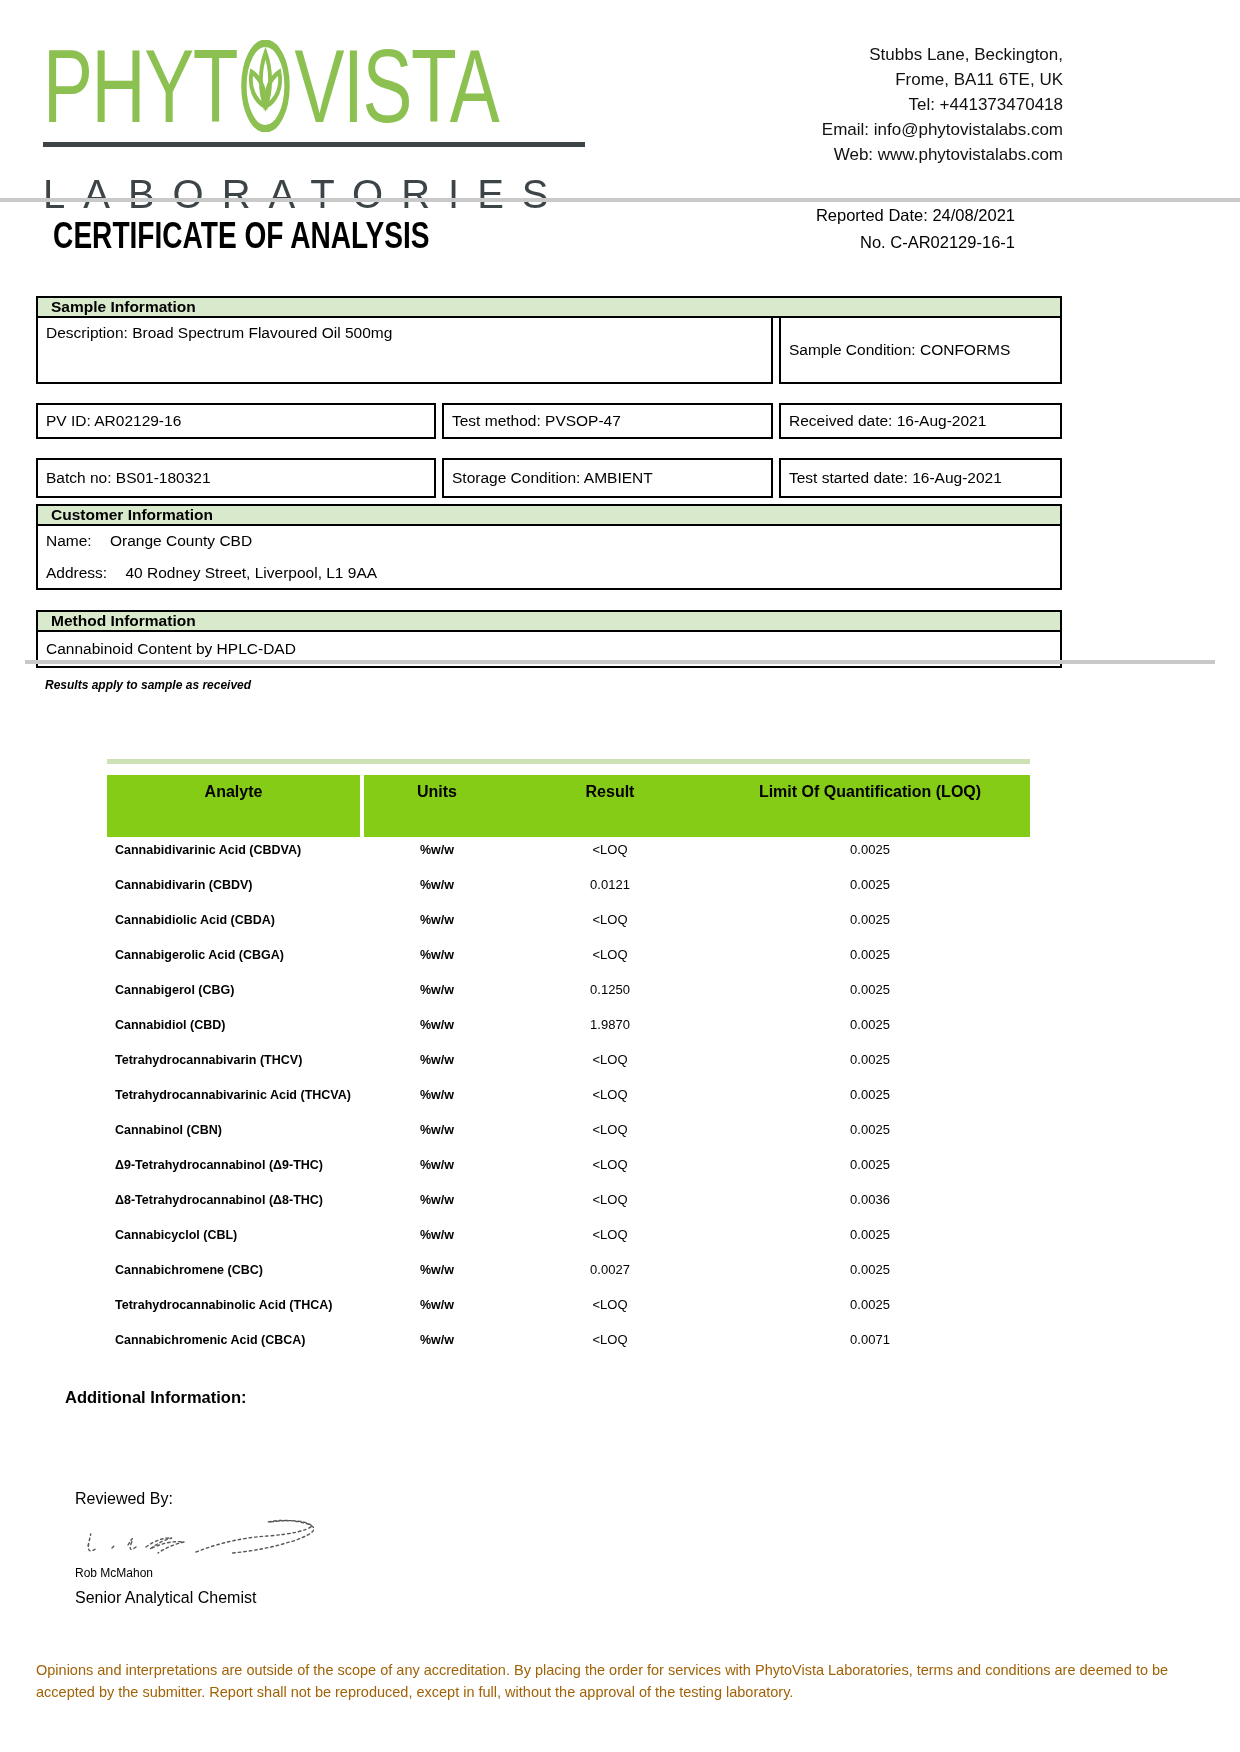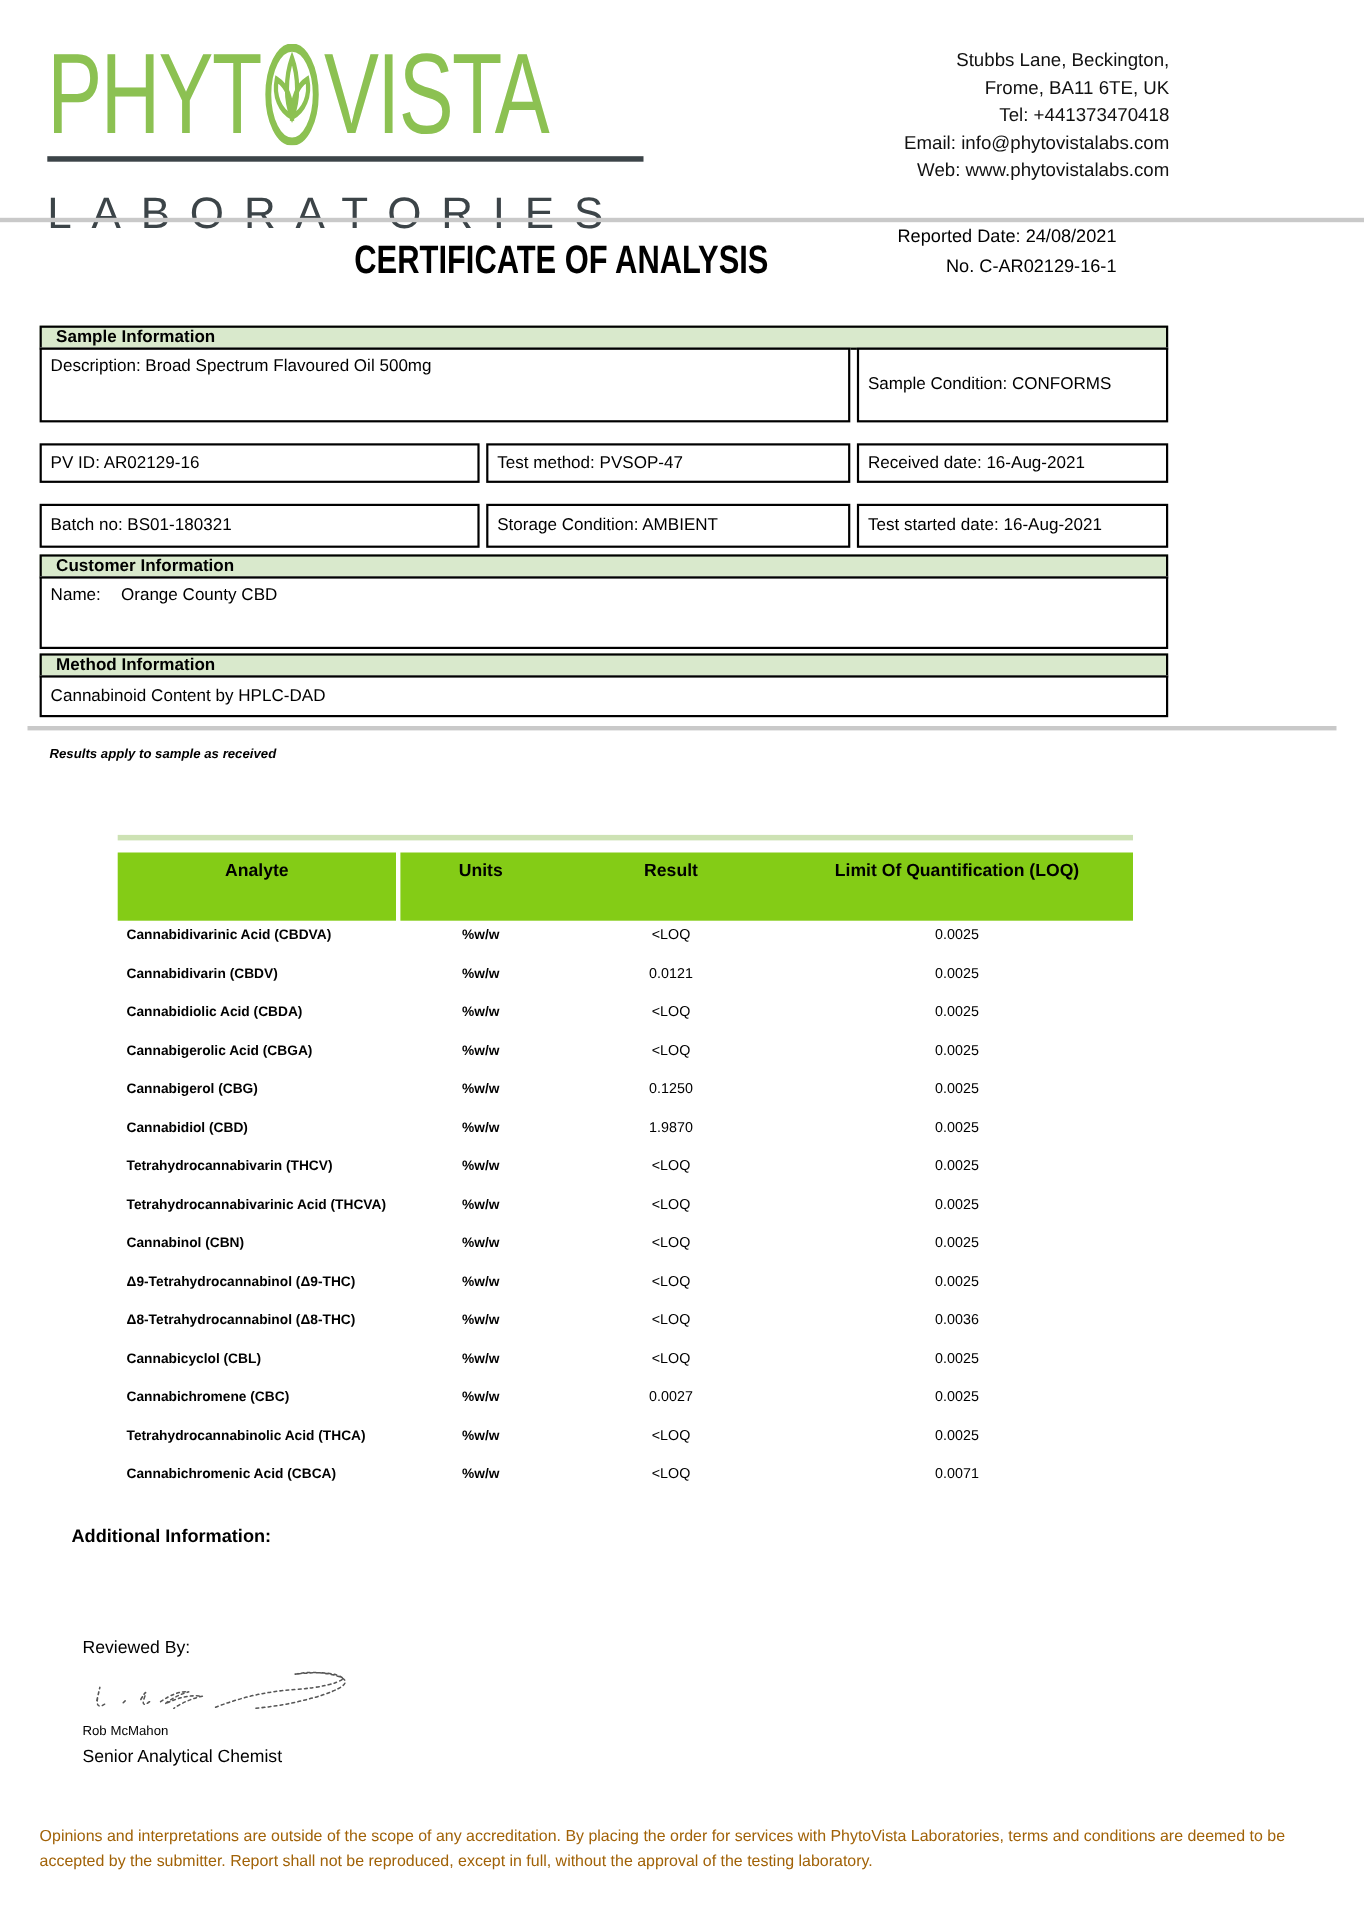--- a/index.html
+++ b/index.html
@@ -13,42 +13,42 @@
   .brand-word { font-size:104px; line-height:96px; font-weight:400; color:#8cc152; letter-spacing:-2px; }
   .brand-leaf { width:72px; height:92px; margin:0 4px; flex:0 0 auto; }
   .logo-rule { width:542px; height:5px; background:#3c4448; margin-top:8px; }
   .logo-sub { margin-top:25px; font-size:40px; color:#3c4448; letter-spacing:18px; white-space:nowrap; }
 
   .contact-block { position:absolute; top:42px; right:177px; text-align:right; font-size:17px; line-height:25px; color:#111; }
 
   .rule-gray-1 { position:absolute; left:0; top:198px; width:1240px; height:4px; background:#c9c9c9; }
   .rule-gray-2 { position:absolute; left:25px; top:660px; width:1190px; height:4px; background:#c9c9c9; }
 
-  .doc-title-wrap { position:absolute; left:0; top:215px; width:1020px; text-align:center; }
+  .doc-title-wrap { position:absolute; left:0; top:215px; width:1020px; }
   .doc-title { display:inline-block; font-size:36px; font-weight:bold; letter-spacing:0px; transform:scaleX(0.78); transform-origin:center; white-space:nowrap; }
 
   .report-block { position:absolute; left:795px; top:202px; width:220px; text-align:right; font-size:16.5px; line-height:27px; }
 
   
   .info-section { position:absolute; left:36px; top:296px; width:1026px; font-size:15.5px; }
   .band { height:22px; background:#d9e9cc; border:2px solid #000; font-weight:bold; padding-left:13px; line-height:18px; font-size:15.5px; }
   .row-desc { display:flex; height:68px; margin-top:-2px; }
   .cell { border:2px solid #000; background:#fff; }
   .cell-desc { width:737px; padding:6px 8px; }
   .cell-cond { flex:1; margin-left:6px; display:flex; align-items:center; padding-left:8px; }
   .row-3col { display:flex; height:36px; margin-top:19px; }
   .row-3col .c1 { width:400px; display:flex; align-items:center; padding-left:8px; }
   .row-3col .c2 { width:331px; margin-left:6px; display:flex; align-items:center; padding-left:8px; }
   .row-3col .c3 { flex:1; margin-left:6px; display:flex; align-items:center; padding-left:8px; }
   .row-batch { height:40px; }
   .band-cust { margin-top:6px; }
   .cell-customer { height:66px; margin-top:-2px; padding:6px 8px; display:flex; flex-direction:column; justify-content:space-between; }
   .kv .label { display:inline-block; }
   .kv .value { display:inline-block; margin-left:14px; }
-  .band-method { margin-top:4px; }
+  .band-method { margin-top:20px; }
   .cell-method { height:38px; margin-top:-2px; display:flex; align-items:center; padding-left:8px; }
 
   .results-note { position:absolute; left:45px; top:678px; font-size:12px; font-weight:bold; font-style:italic; }
 
   
   .rt-topstrip { position:absolute; left:107px; top:759px; width:923px; height:5px; background:#cde2b4; }
   .rt-header { position:absolute; left:107px; top:775px; width:923px; height:62px; display:flex; }
   .rth-box { background:#84cc16; height:62px; }
   .rth-analyte { width:253px; text-align:center; padding-top:8px; font-weight:bold; font-size:16px; }
   .rth-rest { width:666px; margin-left:4px; display:flex; }
@@ -127,20 +127,24 @@
     <div class="row-3col row-batch">
       <div class="cell c1">Batch no: BS01-180321</div>
       <div class="cell c2">Storage Condition: AMBIENT</div>
       <div class="cell c3">Test started date: 16-Aug-2021</div>
     </div>
     <div class="band band-cust">Customer Information</div>
     <div class="cell cell-customer">
       <div class="kv">
         <span class="label">Name:</span>
         <span class="value">Orange County CBD</span>
+      </div>
+      <div class="kv">
+        <span class="label">Address:</span>
+        <span class="value">40 Rodney Street, Liverpool, L1 9AA</span>
       </div>
     </div>
     <div class="band band-method">Method Information</div>
     <div class="cell cell-method">Cannabinoid Content by HPLC-DAD</div>
   </div>
 
   <div class="rule-gray-2"></div>
   <div class="results-note">Results apply to sample as received</div>
 
   <div class="rt-topstrip"></div>

